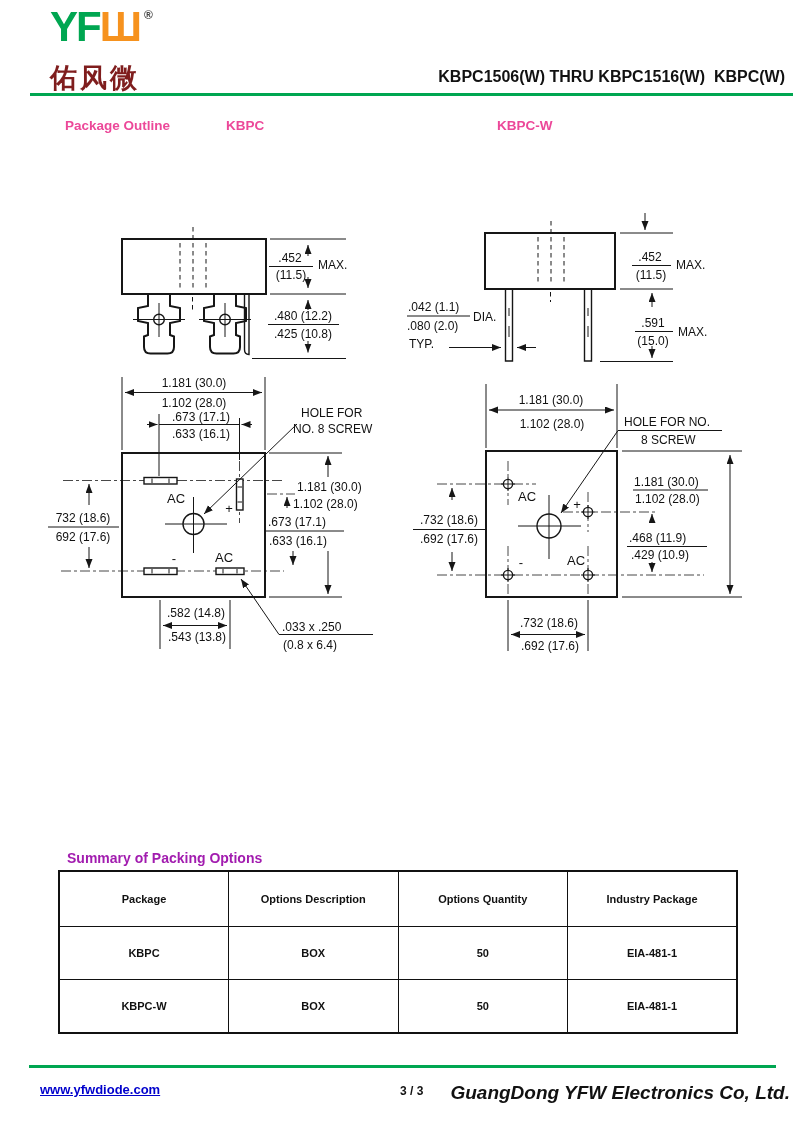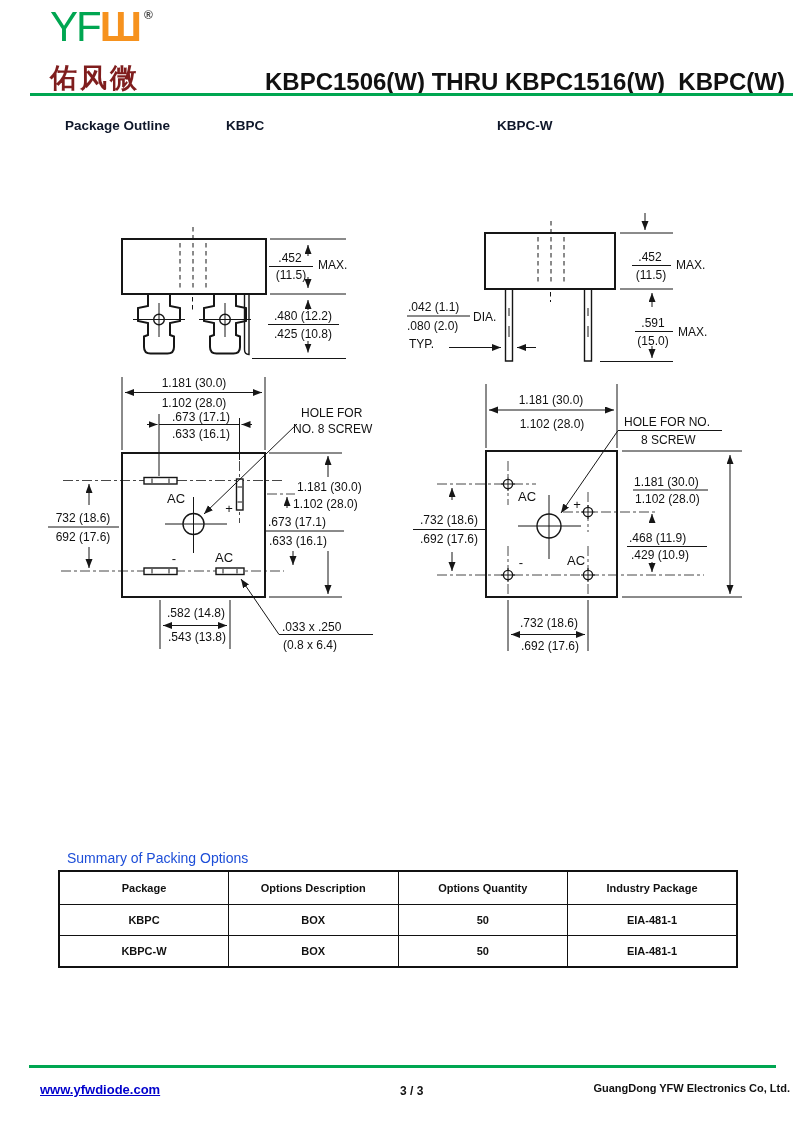--- a/index.html
+++ b/index.html
@@ -3,57 +3,57 @@
 <meta charset="utf-8">
 <style>
   html,body{margin:0;padding:0;background:#e8e8e8;}
   .page{position:relative;width:800px;height:1130px;background:#ffffff;margin:0 auto;
         font-family:"Liberation Sans",sans-serif;color:#111;overflow:hidden;}
   .abs{position:absolute;}
 
   
   .logo{left:50px;top:6px;line-height:1;}
   .logo-row{white-space:nowrap;}
-  .logo-yf{font-size:42px;font-weight:400;color:#00A651;letter-spacing:-2px;}
+  .logo-yf{font-size:42px;font-weight:700;color:#00A651;letter-spacing:-2px;}
   .logo-w{font-size:42px;font-weight:800;color:#F6921E;}
   .logo-reg{font-size:12px;font-weight:700;color:#444;vertical-align:22px;margin-left:2px;}
   .logo-cn{font-size:27px;font-weight:700;color:#7f1d1d;letter-spacing:3px;margin-top:17px;}
-  .doc-title{right:15px;top:68px;font-size:24px;font-weight:700;white-space:pre;}
+  .doc-title{right:15px;top:68px;font-size:16px;font-weight:700;white-space:pre;}
   .rule{background:#00A651;height:2.5px;}
   .rule-top{left:30px;top:93px;width:763px;}
-  .sec-label{top:118px;font-size:13.5px;font-weight:700;color:#0f172a;}
+  .sec-label{top:118px;font-size:13.5px;font-weight:700;color:#ec4899;}
 
   
   .diagrams{left:0;top:170px;}
   .s1{stroke:#161616;stroke-width:1;fill:none;}
   .s13{stroke:#161616;stroke-width:1.4;fill:none;}
   .s2{stroke:#161616;stroke-width:2;fill:none;}
   .dsh{stroke-dasharray:4.5 3.5;}
   .cl{stroke:#333;stroke-width:0.9;fill:none;stroke-dasharray:10 3 3 3;}
   .wf{fill:#ffffff;}
   .arr{marker-end:url(#ah);}
   .arr2{marker-start:url(#ah);marker-end:url(#ah);}
   .diagrams text{font-family:"Liberation Sans",sans-serif;font-size:12px;fill:#111;}
   .diagrams text.t13{font-size:13px;}
   .mid{text-anchor:middle;}
 
   
-  .pack-heading{left:67px;top:850px;font-size:14px;font-weight:400;color:#1d4ed8;text-align:center;}
+  .pack-heading{left:67px;top:850px;font-size:14px;font-weight:700;color:#a21caf;text-align:center;}
   .pack-table{left:58px;top:870px;width:680px;border-collapse:collapse;table-layout:fixed;}
   .pack-table th,.pack-table td{border:1.5px solid #111;font-size:11px;font-weight:700;
-      text-align:center;padding:4px;}
+      text-align:center;padding:15px;}
   .pack-table{border:2px solid #111;}
   .pack-table th{height:24px;}
   .pack-table td{height:22px;}
 
   
   .rule-bottom{left:29px;top:1065px;width:747px;}
   .site-link{left:40px;top:1082px;font-size:13px;font-weight:700;color:#0000CC;text-decoration:underline;}
   .page-num{left:400px;top:1084px;font-size:12px;font-weight:700;}
-  .company{right:10px;top:1082px;font-size:11px;font-weight:700;}
+  .company{right:10px;top:1082px;font-size:19px;font-weight:700;font-style:italic;}
 </style>
 </head>
 <body>
 
 <div class="page">
 
   <div class="abs logo">
     <div class="logo-row"><span class="logo-yf">YF</span><span class="logo-w">Ш</span><span class="logo-reg">®</span></div>
     <div class="logo-cn">佑风微</div>
   </div>

